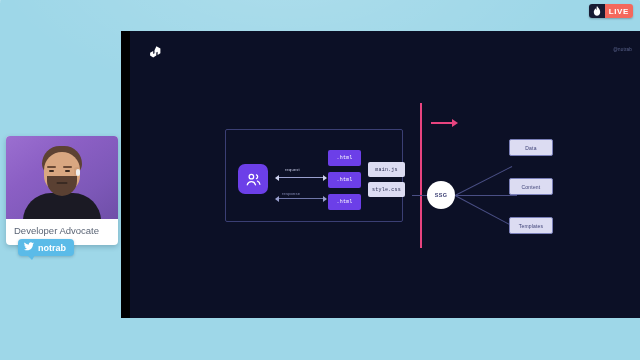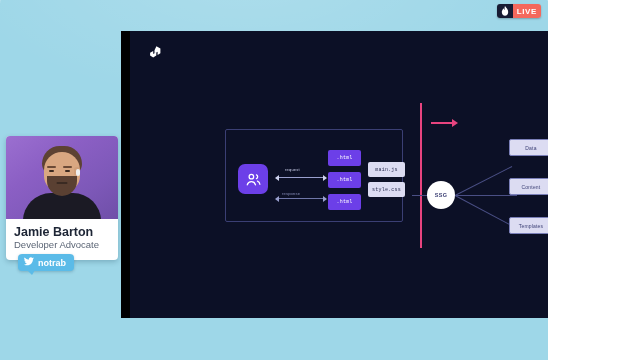--- a/index.html
+++ b/index.html
@@ -3,21 +3,21 @@
 <meta charset="utf-8">
 <style>
   * { box-sizing: border-box; margin: 0; padding: 0; }
   html, body {
     width: 640px; height: 360px;
     overflow: hidden;
     font-family: "Liberation Sans", sans-serif;
   }
   #stage {
     position: relative;
-    width: 548px; height: 360px;
+    width: 640px; height: 360px;
     background: #9ed7e8;
     background-image:
       linear-gradient(123deg, rgba(255,255,255,0.13) 0 1px, transparent 1px 100%),
       linear-gradient(-119deg, rgba(255,255,255,0.10) 0 1px, transparent 1px 100%),
       linear-gradient(100deg, rgba(255,255,255,0.09) 0 1px, transparent 1px 100%),
       linear-gradient(-142deg, rgba(255,255,255,0.08) 0 1px, transparent 1px 100%),
       radial-gradient(ellipse 420px 200px at 45% -10%, rgba(255,255,255,0.16), transparent 70%);
     overflow: hidden;
   }
 
@@ -345,21 +345,20 @@
       <div class="ph-brow-l"></div>
       <div class="ph-brow-r"></div>
       <div class="ph-eye-l"></div>
       <div class="ph-eye-r"></div>
       <div class="ph-beard"></div>
       <div class="ph-mouth"></div>
       <div class="ph-ear"></div>
       <div class="ph-bud"></div>
     </div>
     <div id="speaker-info">
-      <div id="speaker-name">Jamie Barton</div>
       <div id="speaker-role">
         <div>Developer Advocate</div>
       </div>
     </div>
     <div id="twitter-badge">
       <span>
         <svg width="10" height="9" viewBox="0 0 16 14" aria-hidden="true">
           <path d="M16 1.7a6.4 6.4 0 0 1-1.9.5A3.3 3.3 0 0 0 15.5.4a6.6 6.6 0 0 1-2.1.8A3.3 3.3 0 0 0 7.7 4a9.3 9.3 0 0 1-6.8-3.4 3.3 3.3 0 0 0 1 4.4A3.2 3.2 0 0 1 .4 4.6a3.3 3.3 0 0 0 2.6 3.2 3.3 3.3 0 0 1-1.5.1 3.3 3.3 0 0 0 3.1 2.3A6.6 6.6 0 0 1 0 11.6a9.3 9.3 0 0 0 5 1.5c6 0 9.3-5 9.3-9.3v-.4A6.6 6.6 0 0 0 16 1.7z" fill="#ffffff"></path>
         </svg>
       </span>

